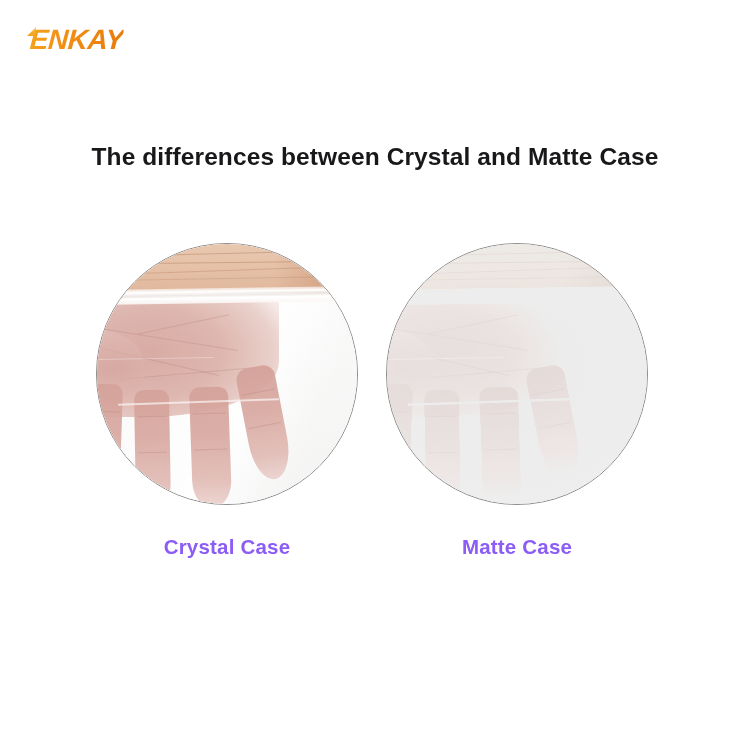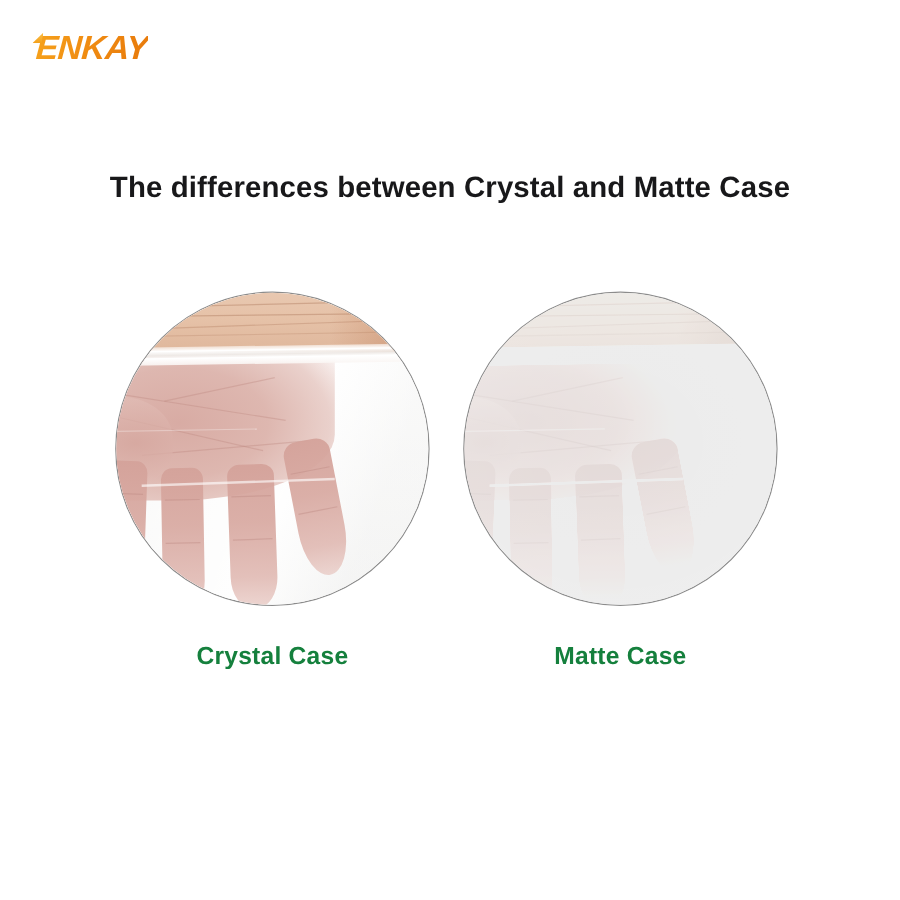--- a/index.html
+++ b/index.html
@@ -273,21 +273,21 @@
   }
 
   
   .caption {
     position: absolute;
     top: 292px;
     width: 262px;
     text-align: center;
     font-size: 20.5px;
     font-weight: bold;
-    color: #15803d;
+    color: #8b5cf6;
     letter-spacing: 0.2px;
   }
 </style>
 </head>
 <body>
 
 <div id="page">
 
   <div class="brand-logo">ENKAY</div>
 

